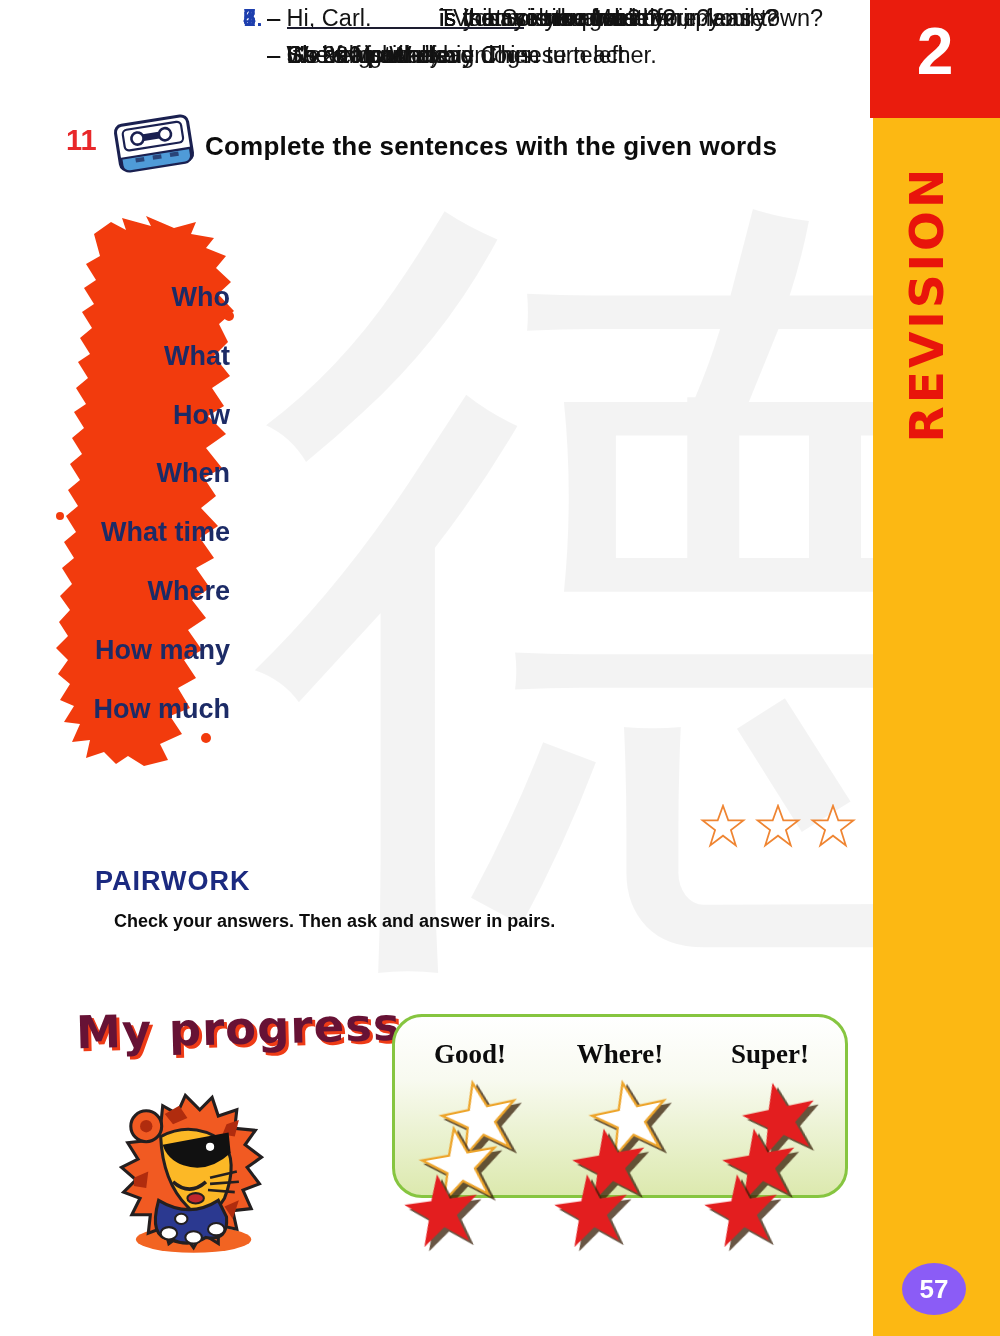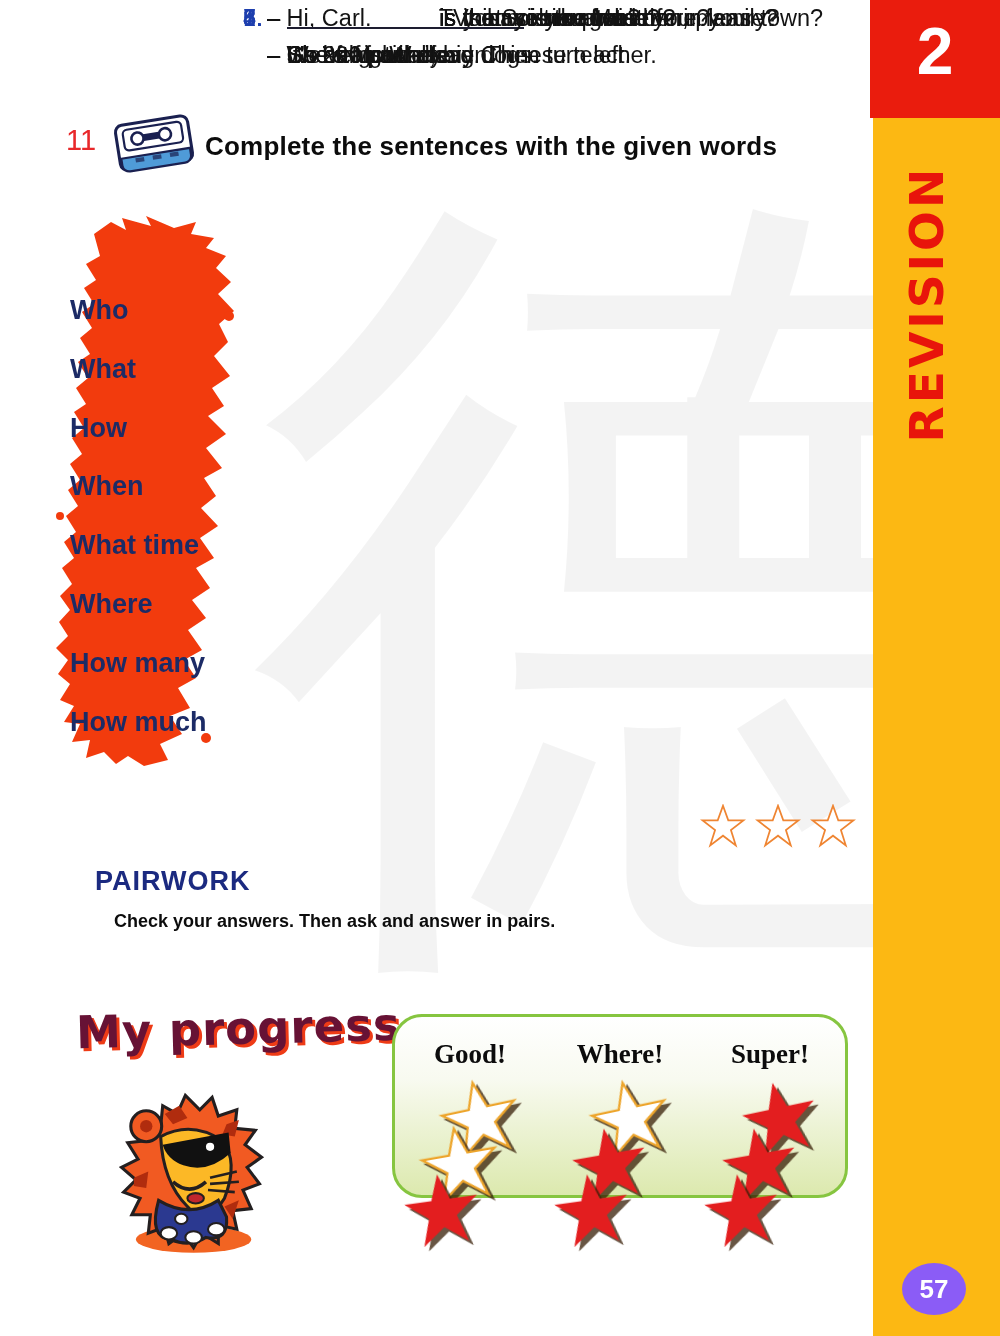--- a/index.html
+++ b/index.html
@@ -17,29 +17,29 @@
   .side-yellow{position:absolute;left:873px;top:118px;width:127px;height:1218px;background:#fcb813;z-index:2;}
   .revision{position:absolute;left:758px;top:272px;width:345px;height:64px;z-index:3;
             transform:rotate(-90deg);text-align:center;
             font-family:"DejaVu Sans",sans-serif;font-weight:800;font-size:47px;
             letter-spacing:3px;color:#e8140b;}
   .page-num{position:absolute;left:902px;top:1263px;width:64px;height:52px;border-radius:50%;
             background:#8b5cf6;z-index:3;text-align:center;line-height:52px;
             font-size:26px;font-weight:bold;color:#fff;}
 
   
-  .ex-num{position:absolute;left:66px;top:124px;font-size:29px;font-weight:normal;color:#e8282a;}
+  .ex-num{position:absolute;left:66px;top:124px;font-size:29px;font-weight:bold;color:#e8282a;}
   .cassette{position:absolute;left:110px;top:110px;width:88px;height:66px;}
   .ex-title{position:absolute;left:205px;top:124px;width:680px;font-size:26px;font-weight:bold;
             color:#0c0c0c;line-height:44px;letter-spacing:0.2px;}
 
   
   .blob{position:absolute;left:56px;top:216px;width:182px;height:556px;}
-  .blob-word{position:absolute;left:70px;width:160px;text-align:left;
-             font-size:27px;font-weight:bold;color:#1c2b66;line-height:1.1;margin-top:13px;}
+  .blob-word{position:absolute;left:70px;width:160px;text-align:right;
+             font-size:27px;font-weight:bold;color:#1c2b66;line-height:1.1;}
 
   
   .q-item{position:absolute;left:243px;width:645px;font-size:23.5px;line-height:36.6px;}
   .q-item:nth-of-type(1){top:226px;}
   .q-item:nth-of-type(2){top:299px;}
   .q-item:nth-of-type(3){top:372px;}
   .q-item:nth-of-type(4){top:444px;}
   .q-item:nth-of-type(5){top:517px;}
   .q-item:nth-of-type(6){top:589px;}
   .q-item:nth-of-type(7){top:663px;}

